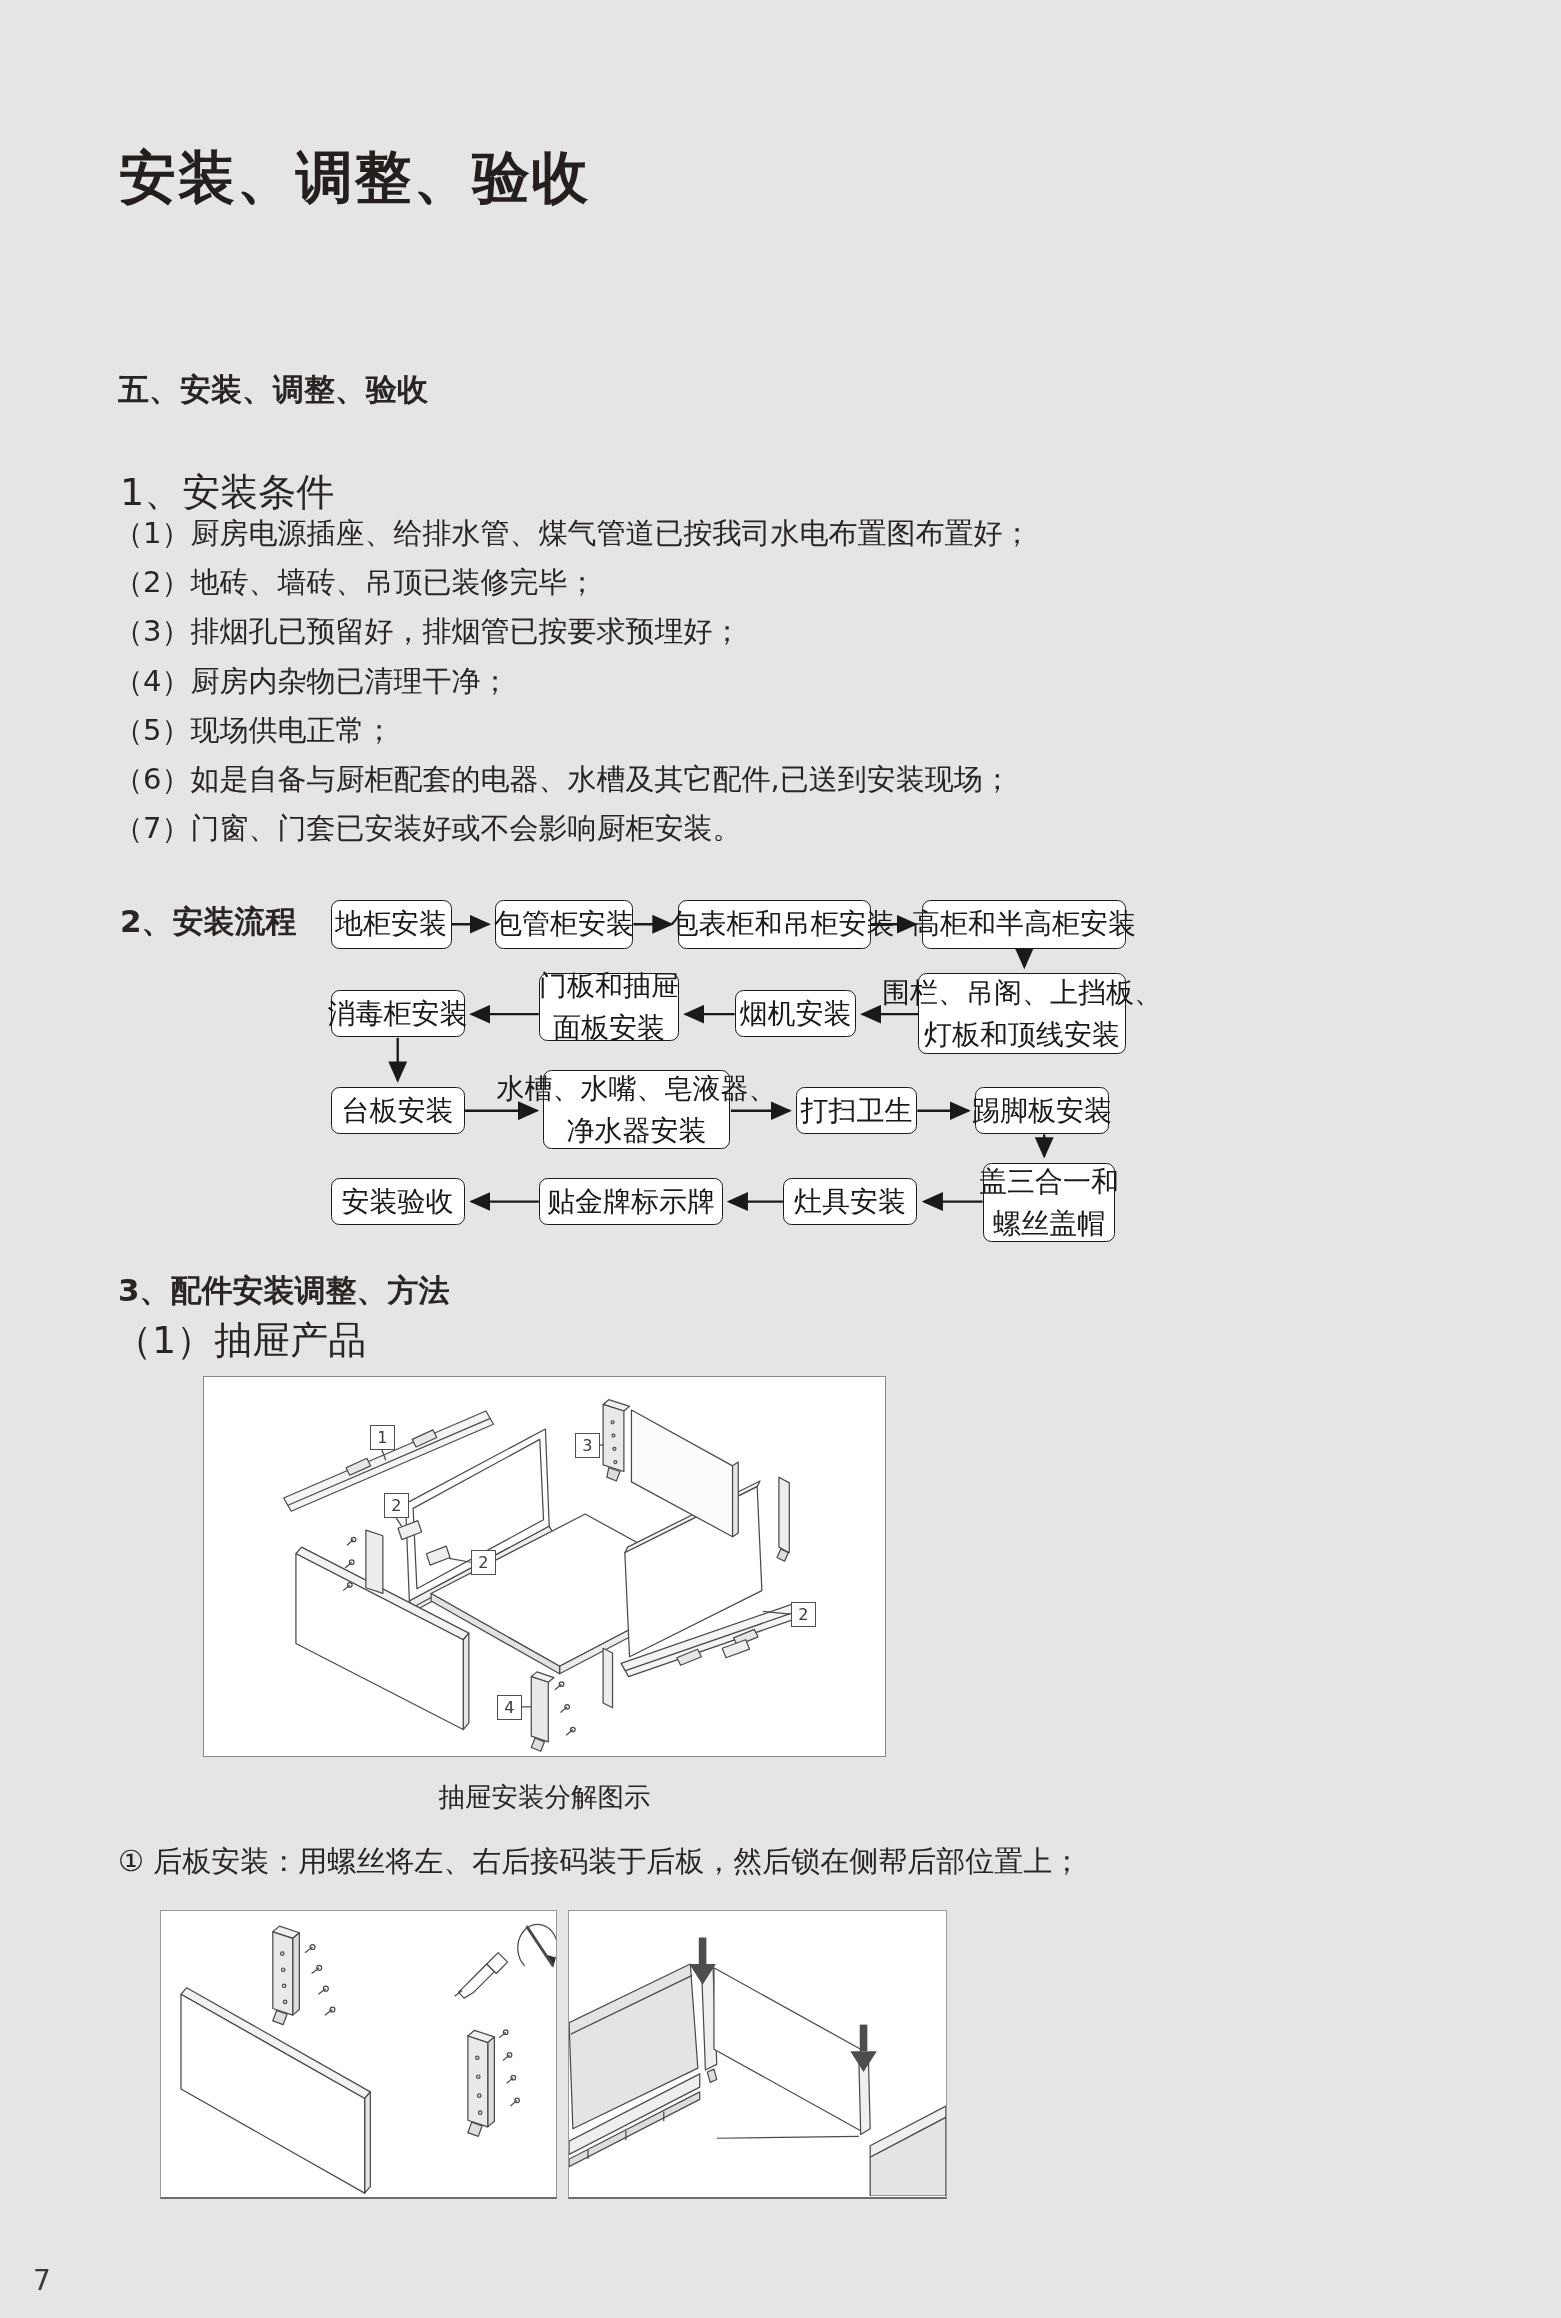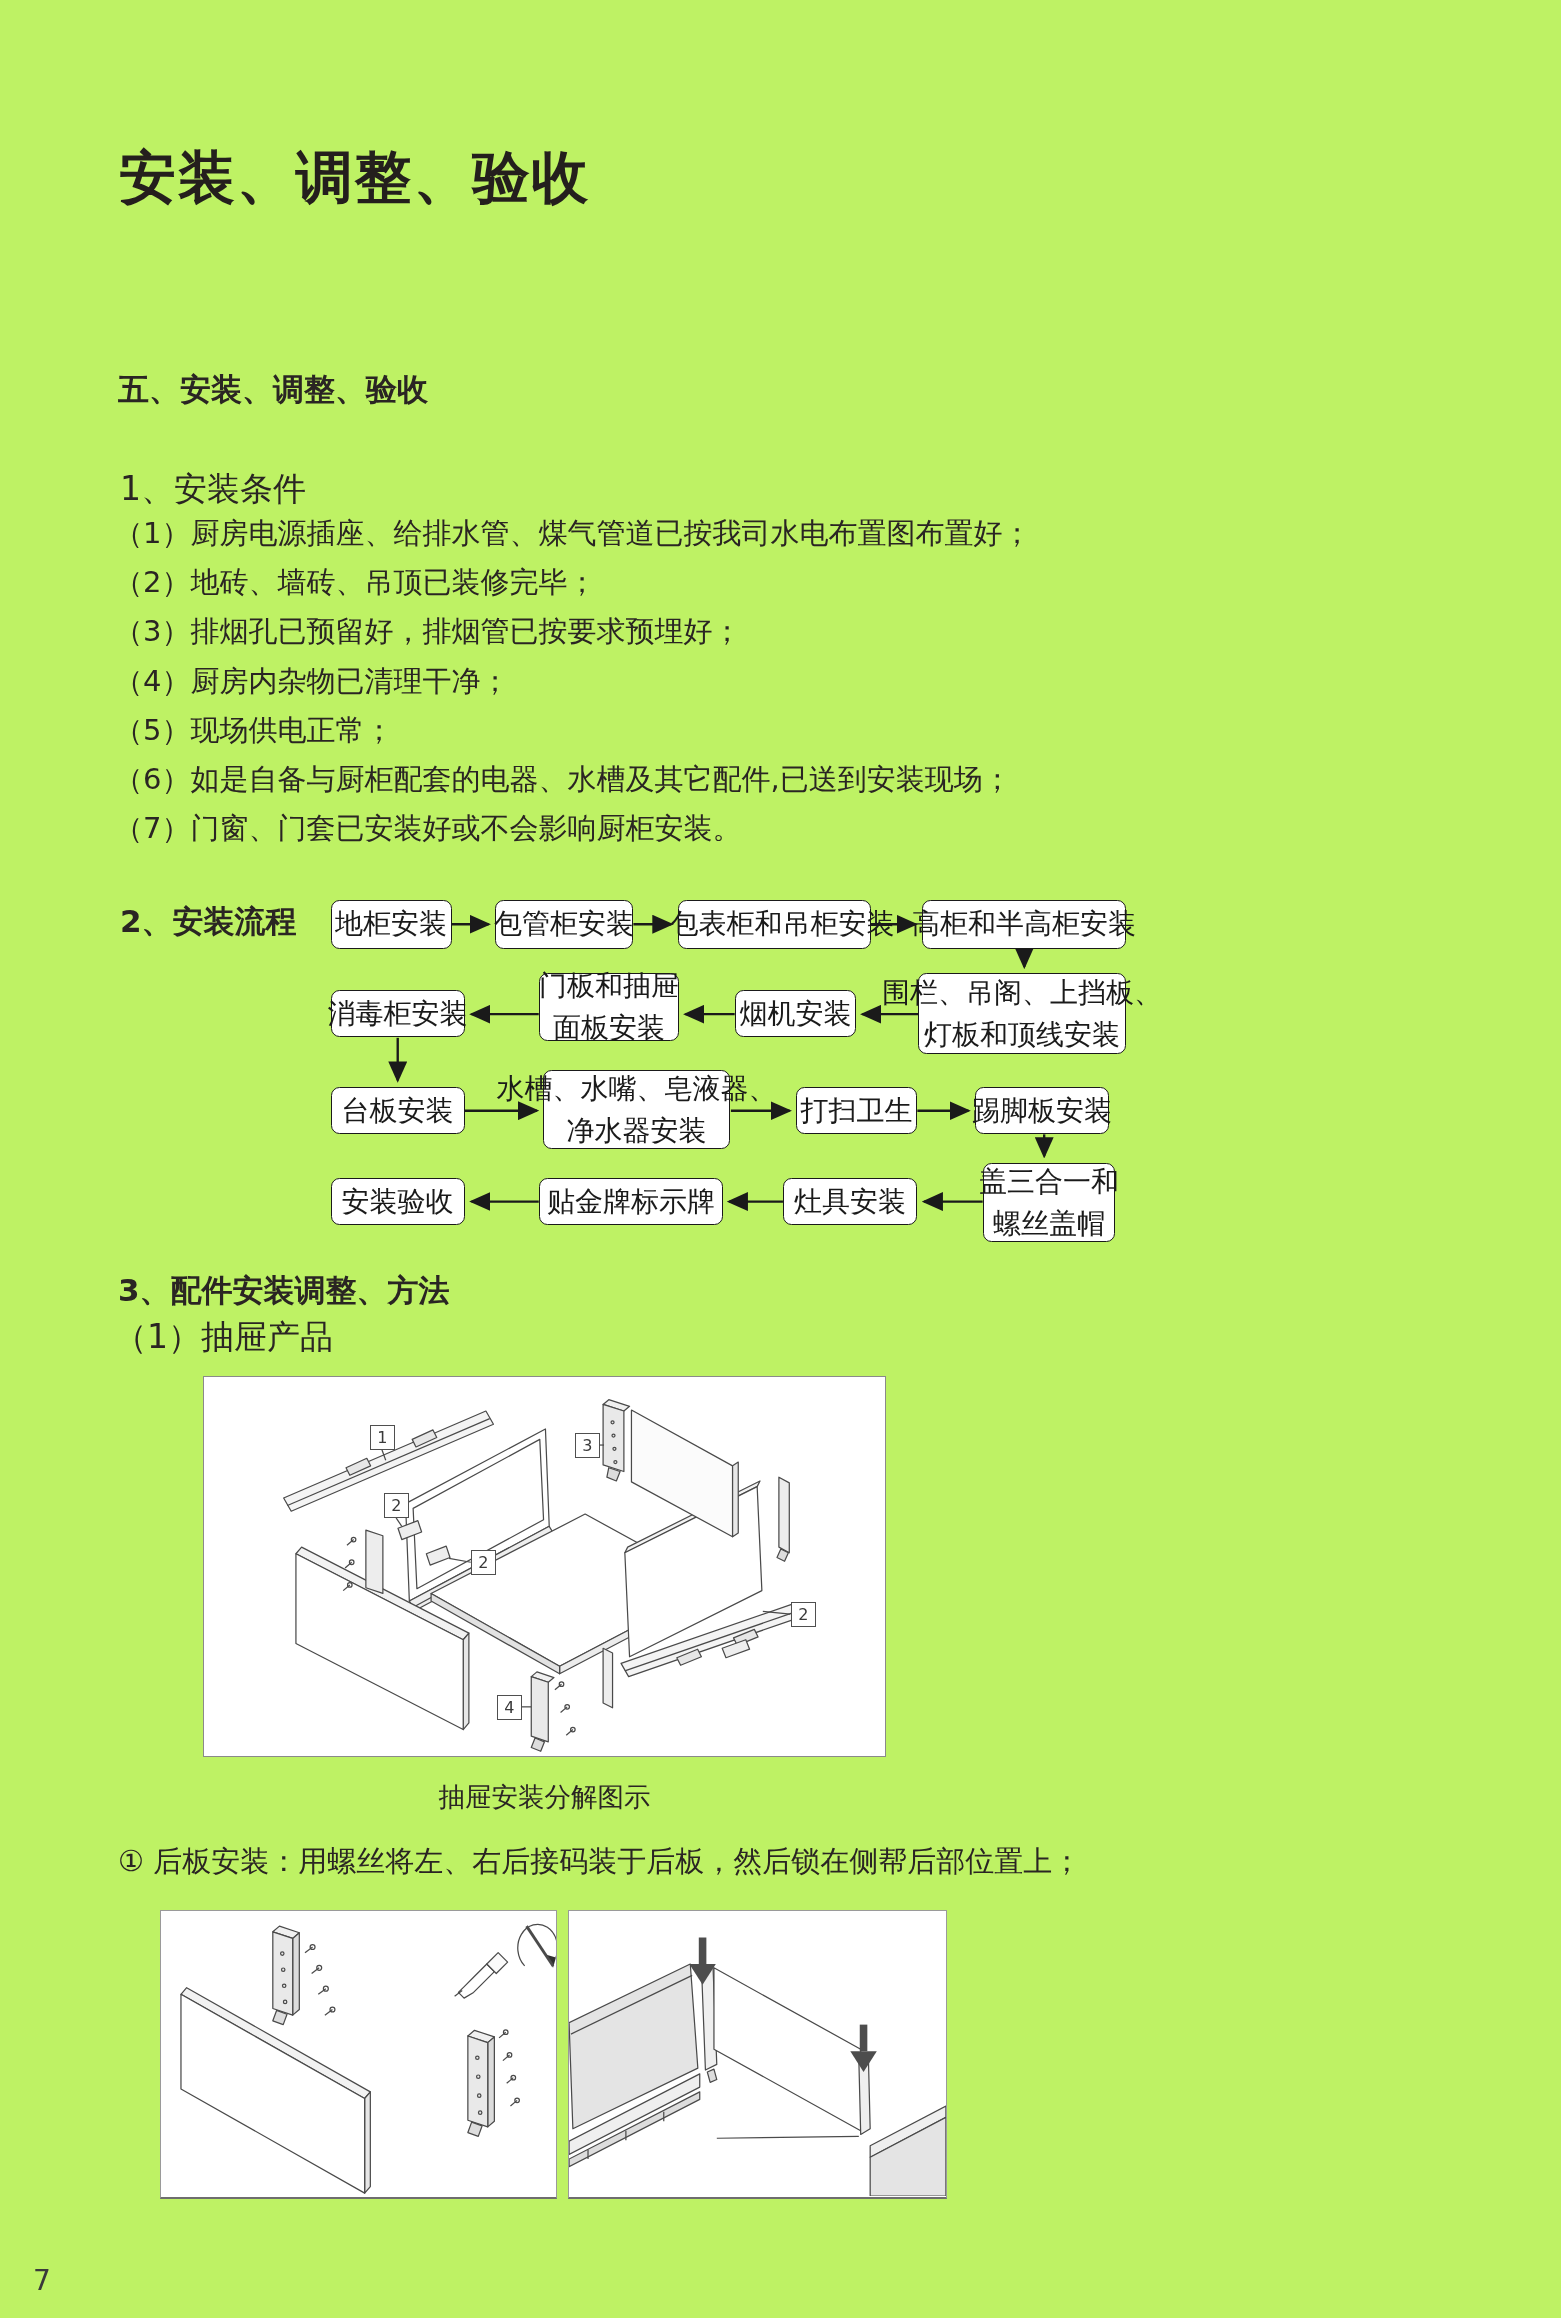--- a/index.html
+++ b/index.html
@@ -1,21 +1,21 @@
 <!DOCTYPE html>
 <html style="font-size:15px"><head>
 <meta charset="utf-8">
 <style>
   html,body{margin:0;padding:0;background:#ffffff;}
-  .page{position:relative;width:1561px;height:2319px;background:#bef264;overflow:hidden;
+  .page{position:relative;width:1561px;height:2319px;background:#e5e5e5;overflow:hidden;
         font-family:"DejaVu Sans","Liberation Sans",sans-serif;color:#2a2523;}
   .abs{position:absolute;}
   .doc-title{font-size:57px;font-weight:bold;letter-spacing:1.9px;color:#241f1d;}
   .h2{font-size:31px;font-weight:bold;}
-  .h3{font-size:33px;font-weight:normal;}
+  .h3{font-size:38px;font-weight:normal;}
   .body-line{font-size:29px;font-weight:normal;white-space:nowrap;}
   .flow-wrap{position:absolute;left:322px;top:890px;width:814px;height:360px;}
   .flow-svg{position:absolute;left:0;top:0;}
   .fbox{position:absolute;box-sizing:border-box;border:1.9px solid #1a1a1a;border-radius:8.5px;
         background:#fff;display:flex;flex-direction:column;align-items:center;justify-content:center;
         font-size:28px;line-height:1.5;color:#1a1a1a;text-align:center;white-space:nowrap;}
   .diagram-box{position:absolute;box-sizing:border-box;background:#fff;border:0.9px solid #8a8a8a;}
   .illus-box{position:absolute;box-sizing:border-box;background:#fff;border:0.9px solid #9a9a9a;
              border-bottom:2.8px solid #6e6e6e;}
   .lbl{position:absolute;width:24.6px;height:24.6px;box-sizing:border-box;border:1.4px solid #4f4f4f;

